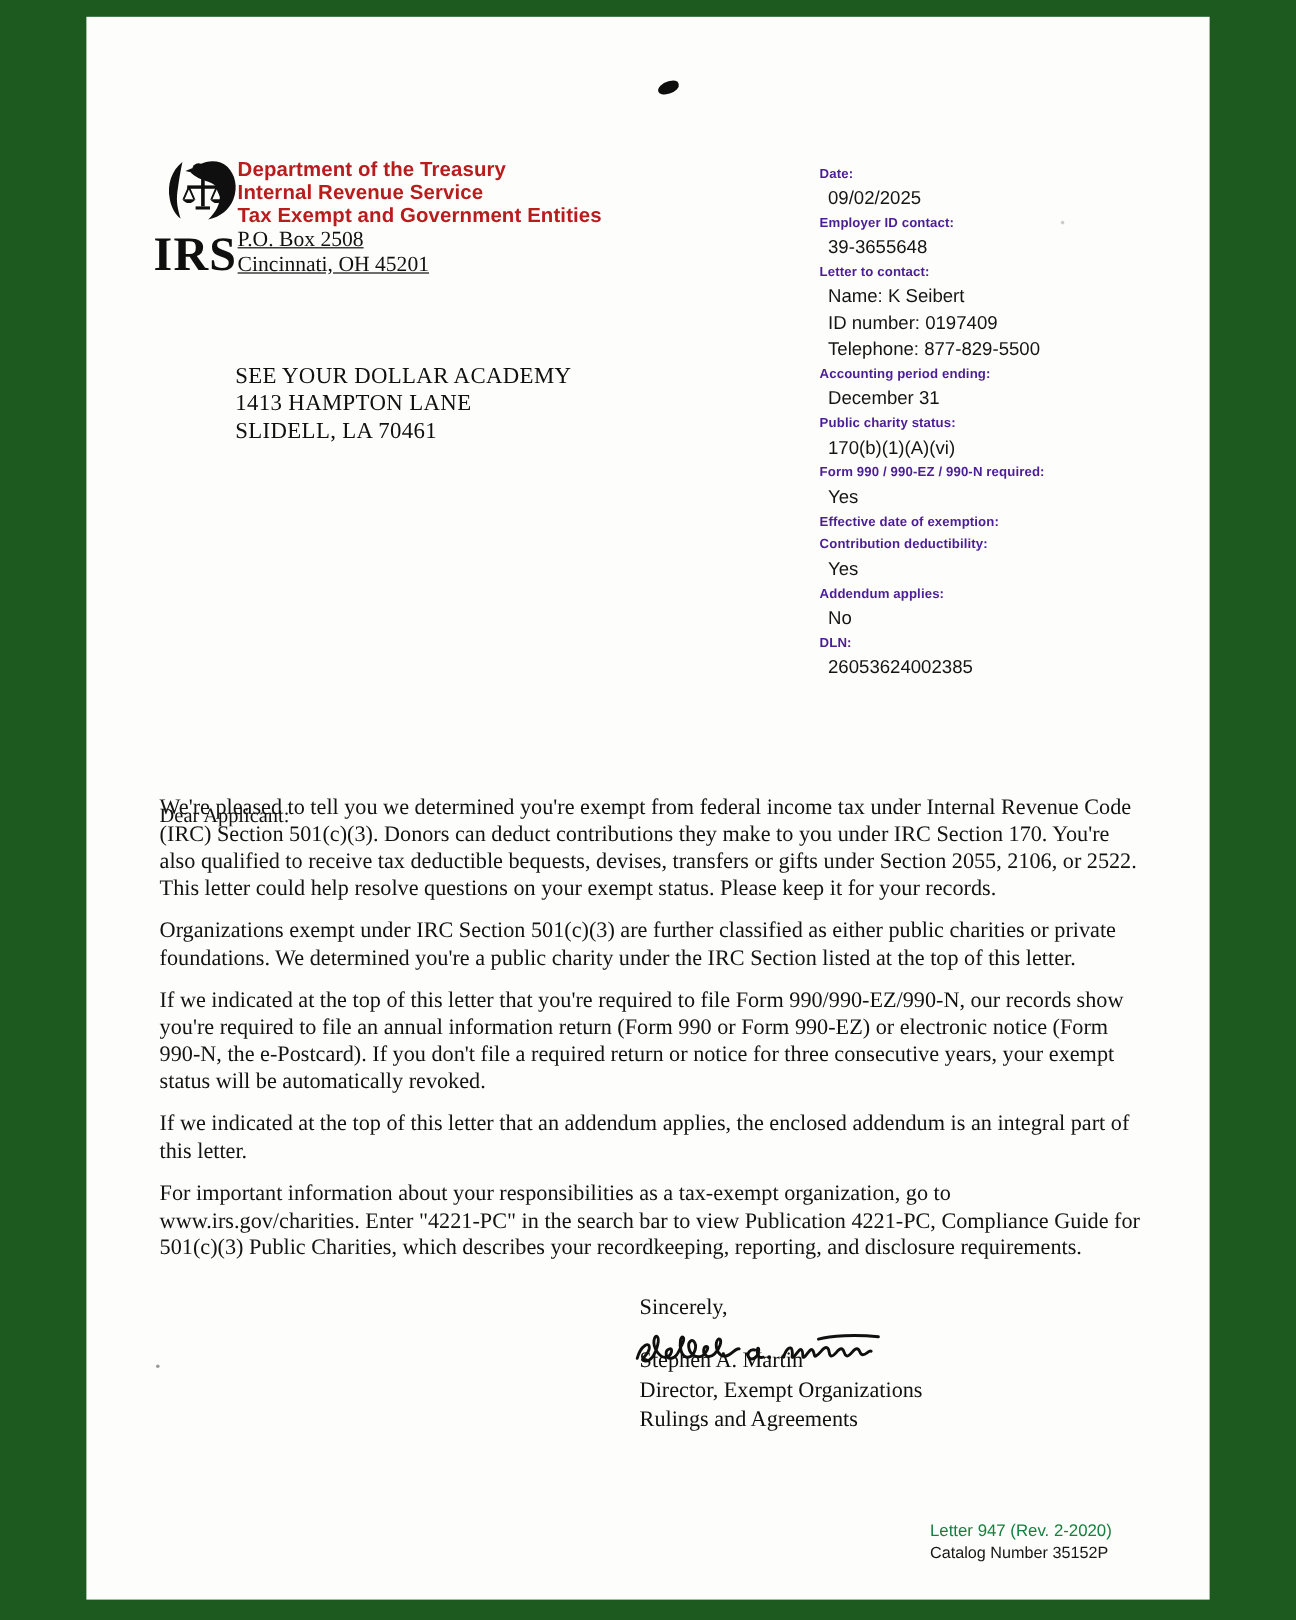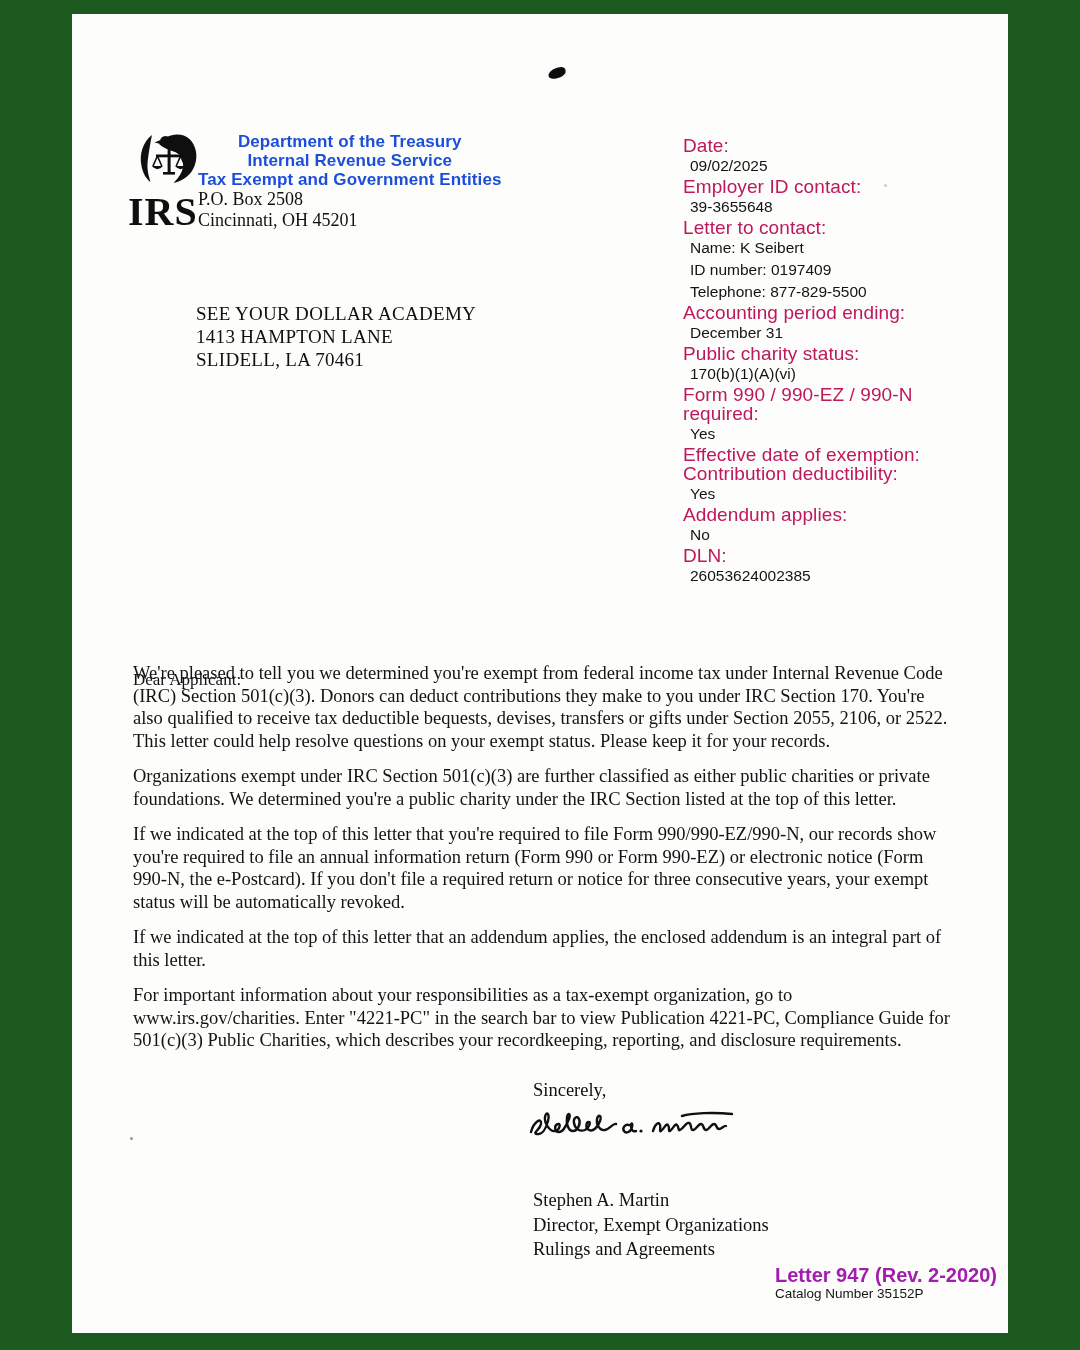--- a/index.html
+++ b/index.html
@@ -24,51 +24,51 @@
   .irs-logo{position:absolute;left:56px;top:116px;width:72px;height:118px;}
   .irs-logo svg{position:absolute;left:8px;top:0;}
   .irs-wordmark{
     position:absolute;left:0px;top:58px;
     font-family:"Liberation Serif", serif;font-weight:bold;
     font-size:40px;letter-spacing:1px;color:#0f0f0f;
   }
   .agency-block{position:absolute;left:126px;top:118px;line-height:19px;}
   .agency-line{
     font-family:"Liberation Sans", sans-serif;font-weight:bold;
-    font-size:17px;color:#1d4ed8;letter-spacing:0.1px;text-align:center;
+    font-size:17px;color:#b91c1c;letter-spacing:0.1px;
   }
-  .agency-addr{font-size:18px;line-height:21px;color:#111;}
+  .agency-addr{font-size:18px;line-height:21px;color:#111;text-decoration:underline;}
   
   .recipient{position:absolute;left:124px;top:288px;font-size:19px;line-height:23px;letter-spacing:0.3px;color:#101010;}
   
   .info-panel{position:absolute;left:611px;top:122px;width:300px;}
   .info-label{
-    font-family:"Liberation Sans", sans-serif;font-weight:normal;
-    font-size:19px;line-height:19px;color:#be185d;letter-spacing:0.1px;
+    font-family:"Liberation Sans", sans-serif;font-weight:bold;
+    font-size:11px;line-height:19px;color:#4c1d95;letter-spacing:0.1px;
   }
   .info-value{
     font-family:"Liberation Sans", sans-serif;
     font-size:15.5px;line-height:22px;color:#141414;padding-left:7px;
   }
   
   .salutation{position:absolute;left:61px;top:656px;font-size:17px;color:#101010;font-family:Liberation Serif, serif;}
   .body-text{position:absolute;left:61px;top:648px;width:818px;}
   .body-text p{
     margin:0 0 13px 0;font-size:18.5px;line-height:22.5px;color:#131313;
     text-align:left;
   }
   
   .sincerely{position:absolute;left:461px;top:1066px;font-size:18.5px;color:#101010;}
   .signature{position:absolute;left:455px;top:1090px;}
-  .signer{position:absolute;left:461px;top:1174px;font-size:18.5px;line-height:24.5px;color:#101010;}
+  .signer{position:absolute;left:461px;top:1108px;font-size:18.5px;line-height:24.5px;color:#101010;}
   
   .footer{position:absolute;left:703px;top:1251px;}
   .footer-letter{
-    font-family:"Liberation Sans", sans-serif;font-weight:bold;
-    font-size:20px;line-height:20px;color:#a21caf;
+    font-family:"Liberation Sans", sans-serif;font-weight:normal;
+    font-size:14px;line-height:20px;color:#15803d;
   }
   .footer-catalog{
     font-family:Liberation Sans, sans-serif;
     font-size:13.5px;line-height:17px;color:#161616;
   }
   .speck{position:absolute;width:3px;height:3px;border-radius:50%;background:#9a9a9a;}
 </style>
 </head>
 <body style="background: rgb(29, 90, 31);">
 

